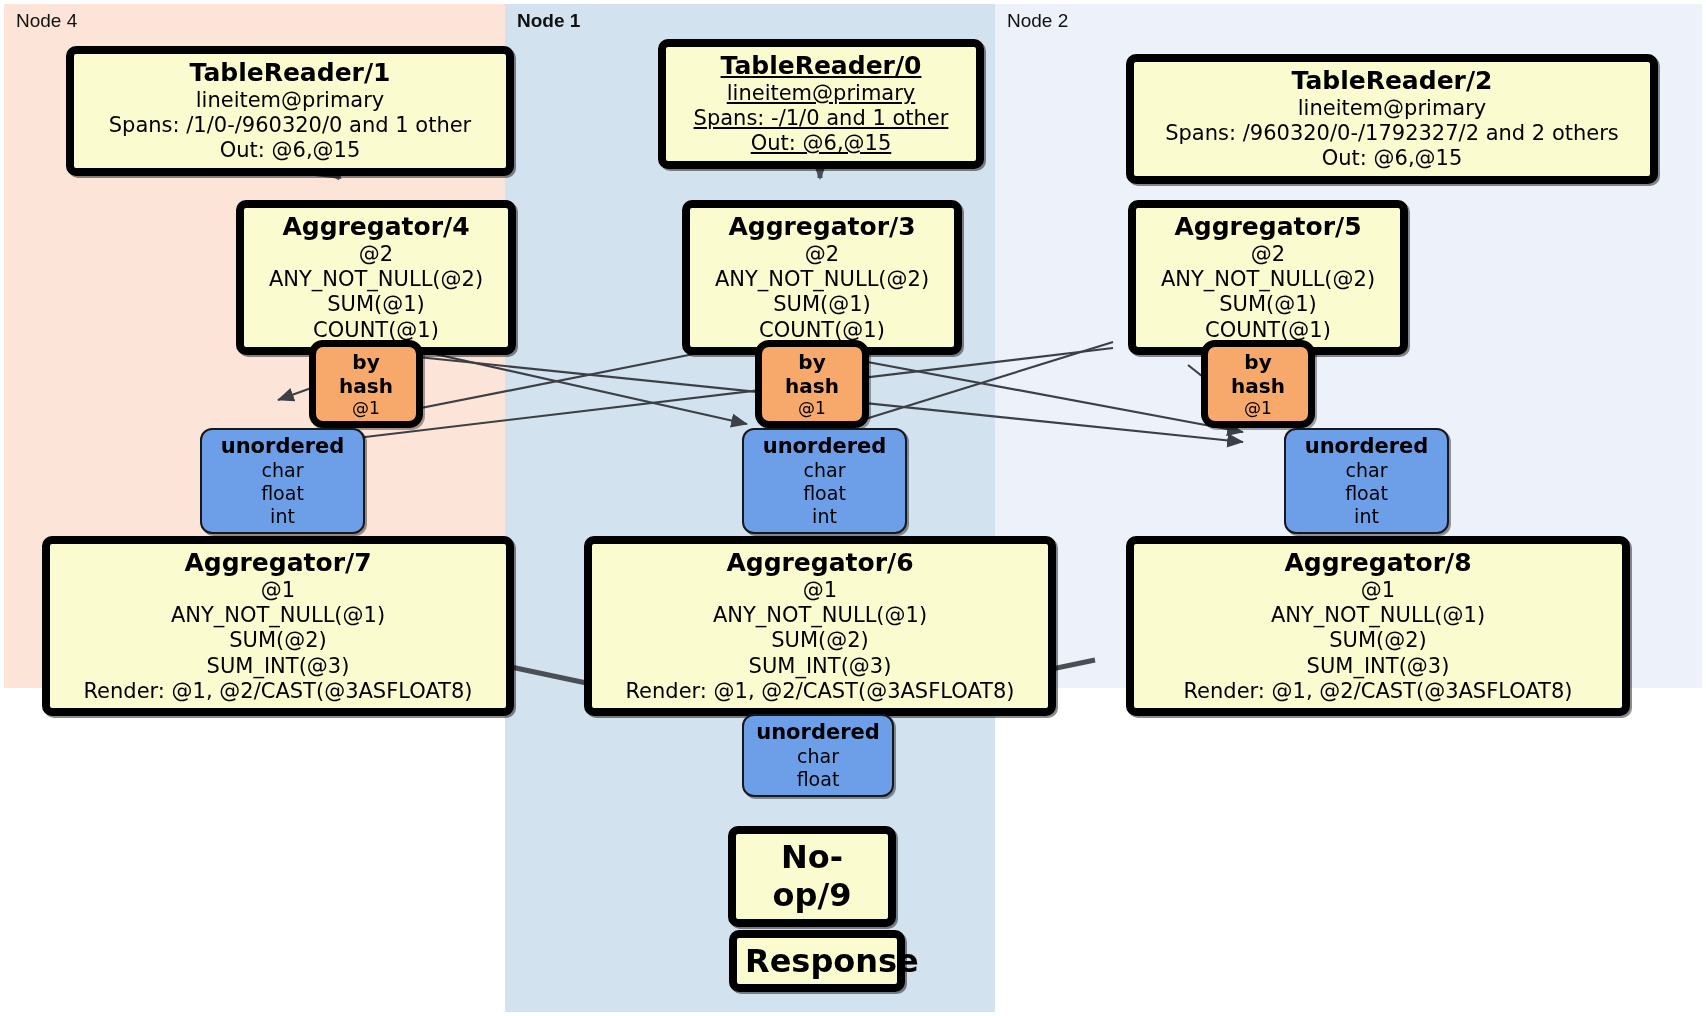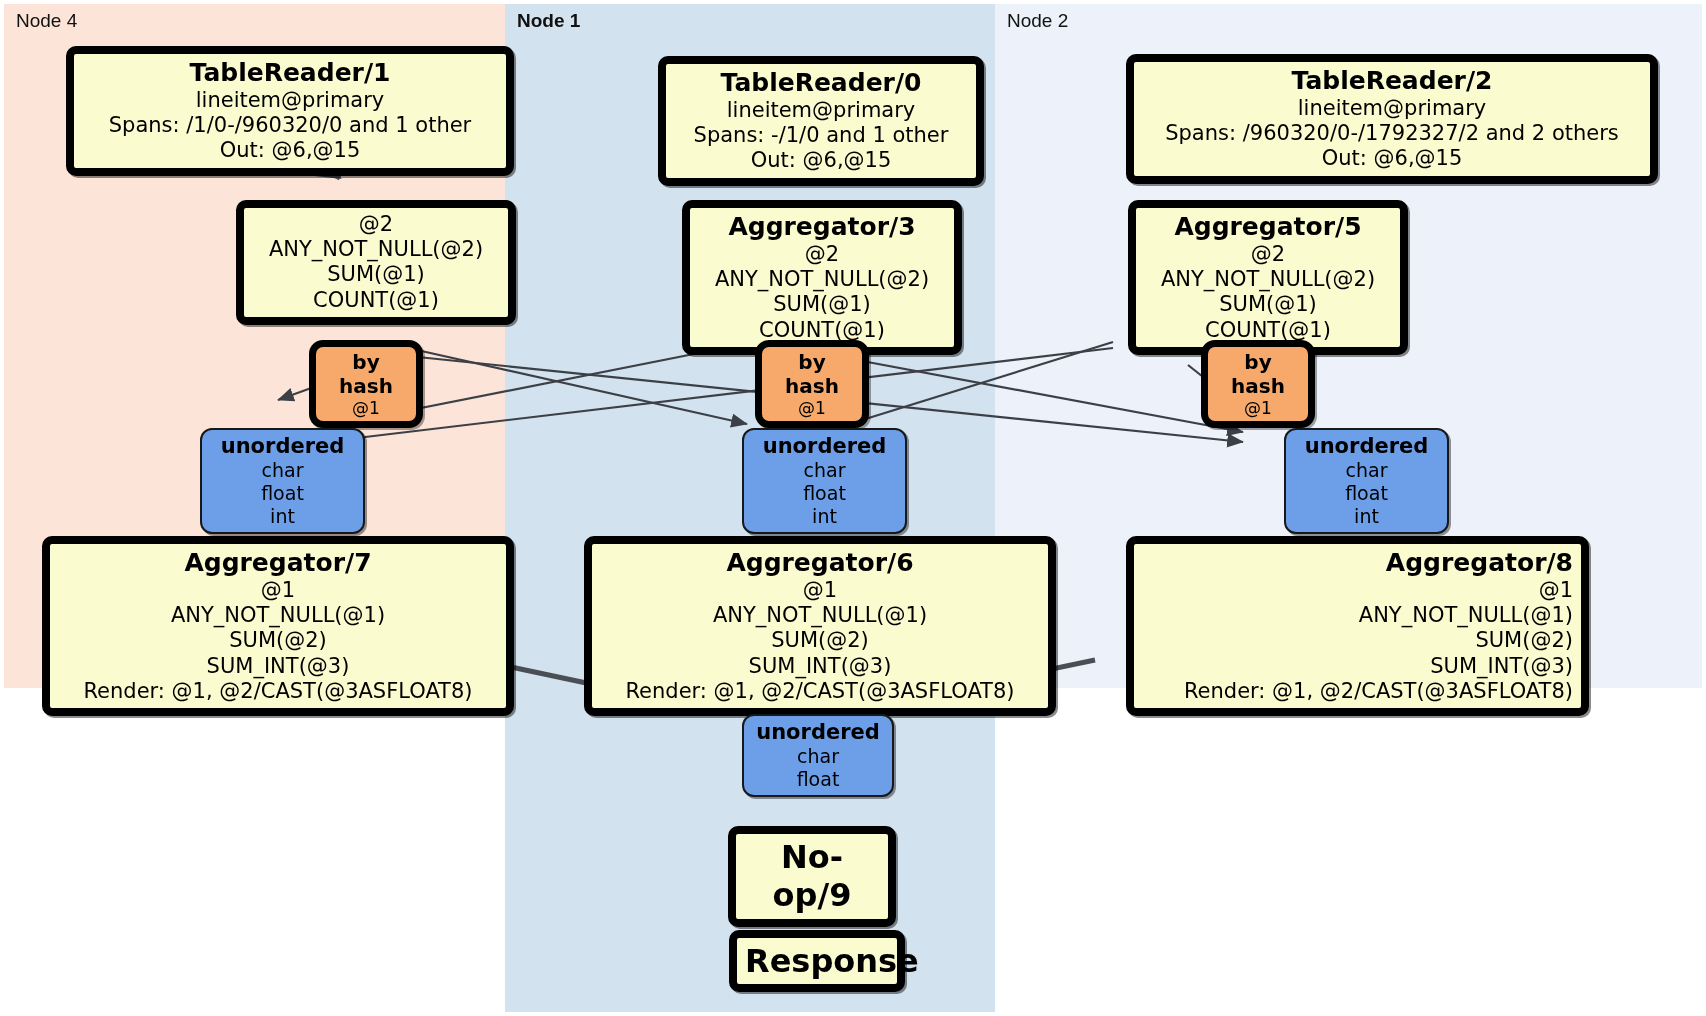--- a/index.html
+++ b/index.html
@@ -78,35 +78,36 @@
     <path d="M790,854 L790,918" stroke="#4a4f55" stroke-width="5" fill="none" marker-end="url(#ah)"></path>
   </svg>
 
   <div class="node proc" style="left:66px;top:38px;width:448px;">
     <div class="t">TableReader/1</div>
     <div class="l">lineitem@primary</div>
     <div class="l">Spans: /1/0-/960320/0 and 1 other</div>
     <div class="l">Out: @6,@15</div>
   </div>
 
-  <div class="node proc" style="left:658px;top:48px;width:326px;">
+  <div class="node proc" style="left:658px;top:31px;width:326px;text-decoration:underline;">
     <div class="t">TableReader/0</div>
     <div class="l">lineitem@primary</div>
     <div class="l">Spans: -/1/0 and 1 other</div>
     <div class="l">Out: @6,@15</div>
   </div>
 
   <div class="node proc" style="left:1126px;top:46px;width:532px;">
     <div class="t">TableReader/2</div>
     <div class="l">lineitem@primary</div>
     <div class="l">Spans: /960320/0-/1792327/2 and 2 others</div>
     <div class="l">Out: @6,@15</div>
   </div>
 
   <div class="node proc" style="left:236px;top:192px;width:280px;">
+    <div class="t">Aggregator/4</div>
     <div class="l">@2</div>
     <div class="l">ANY_NOT_NULL(@2)</div>
     <div class="l">SUM(@1)</div>
     <div class="l">COUNT(@1)</div>
   </div>
 
   <div class="node proc" style="left:682px;top:192px;width:280px;">
     <div class="t">Aggregator/3</div>
     <div class="l">@2</div>
     <div class="l">ANY_NOT_NULL(@2)</div>
@@ -169,21 +170,21 @@
 
   <div class="node proc" style="left:584px;top:528px;width:472px;">
     <div class="t">Aggregator/6</div>
     <div class="l">@1</div>
     <div class="l">ANY_NOT_NULL(@1)</div>
     <div class="l">SUM(@2)</div>
     <div class="l">SUM_INT(@3)</div>
     <div class="l">Render: @1, @2/CAST(@3ASFLOAT8)</div>
   </div>
 
-  <div class="node proc" style="left:1126px;top:528px;width:463px;text-align:right;">
+  <div class="node proc" style="left:1126px;top:528px;width:504px;">
     <div class="t">Aggregator/8</div>
     <div class="l">@1</div>
     <div class="l">ANY_NOT_NULL(@1)</div>
     <div class="l">SUM(@2)</div>
     <div class="l">SUM_INT(@3)</div>
     <div class="l">Render: @1, @2/CAST(@3ASFLOAT8)</div>
   </div>
 
   <div class="node sync" style="left:742px;top:714px;width:152px;">
     <div class="t">unordered</div>

